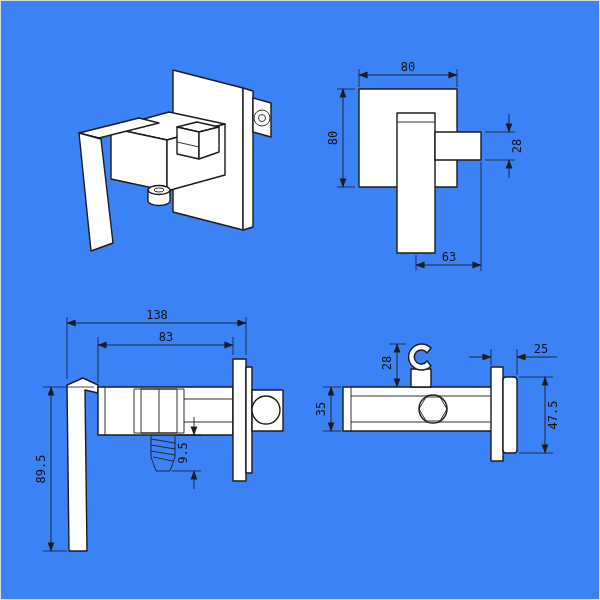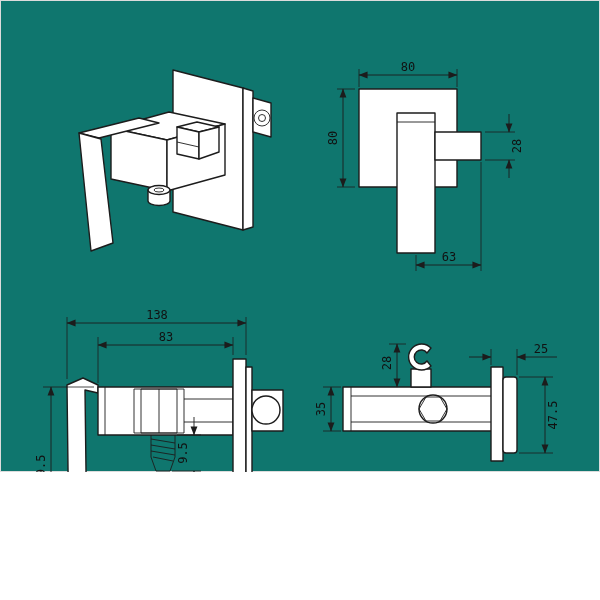--- a/index.html
+++ b/index.html
@@ -1,17 +1,17 @@
 <!DOCTYPE html>
 <html><head>
 <meta charset="utf-8">
 <style>
   html,body{margin:0;padding:0;background:#fff;}
   .canvas{
-    width:600px;height:472px;background:#0f766e;
+    width:600px;height:600px;background:#3b82f6;
     border:1px solid #dcdcdc;box-sizing:border-box;
     font-family:"DejaVu Sans Mono","Liberation Mono",monospace;
   }
   svg{display:block;}
   .solid{fill:#ffffff;stroke:#1c1c1c;stroke-width:1.4;stroke-linejoin:round;stroke-linecap:round;}
   .thin{fill:none;stroke:#1c1c1c;stroke-width:0.9;stroke-linejoin:round;}
   .ext{stroke:#1c1c1c;stroke-width:0.8;fill:none;}
   .dim{stroke:#1c1c1c;stroke-width:0.9;fill:none;}
   .dimtext{font:12px "DejaVu Sans Mono","Liberation Mono",monospace;fill:#111;}
 </style>

